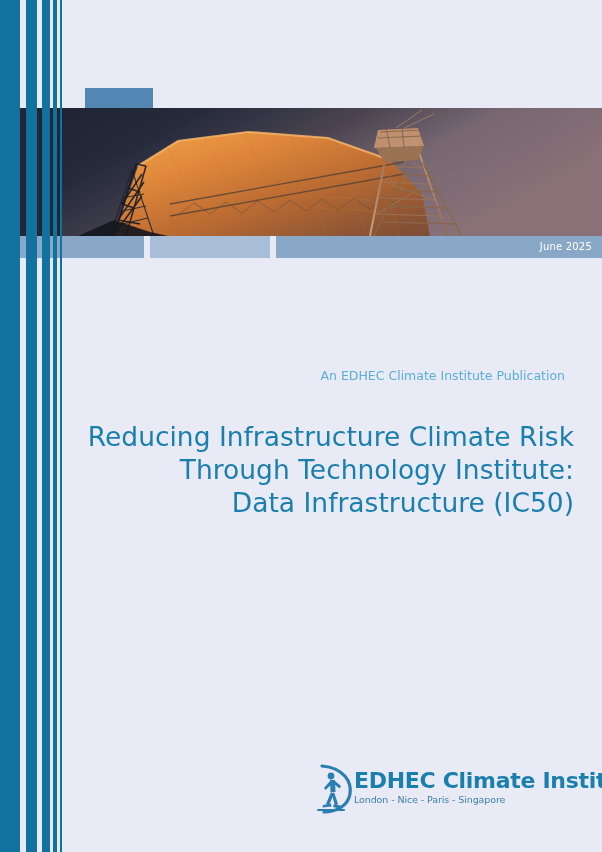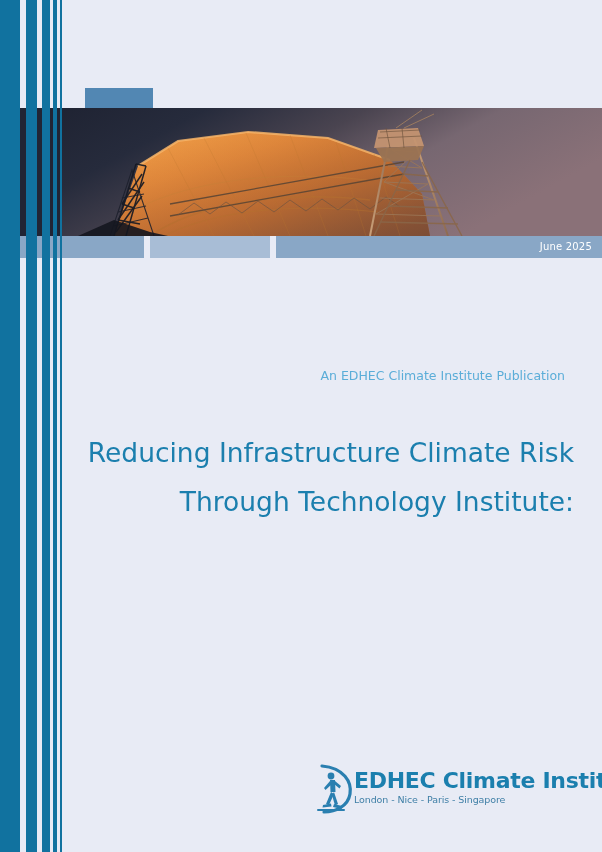--- a/index.html
+++ b/index.html
@@ -112,21 +112,21 @@
   .title {
     position: absolute;
     right: 28px; top: 420px;
     width: 560px;
     text-align: right;
     color: #1b7fae;
     font-size: 26.5px;
     line-height: 33px;
     font-family: "DejaVu Sans", sans-serif;
   }
-  .title-line { display: block; white-space: nowrap; margin-top: 16px; }
+  .title-line { display: block; white-space: nowrap; }
 
   
   .logo {
     position: absolute;
     left: 310px; top: 762px;
     width: 258px; height: 52px;
     z-index: 4;
   }
   .logo-mark {
     position: absolute;
@@ -297,20 +297,21 @@
     <div class="band-gap"></div>
     <div class="band-seg band-c"></div>
     <div class="band-date">June 2025</div>
   </div>
 
   <div class="kicker">An EDHEC Climate Institute Publication</div>
 
   <div class="title">
     <span class="title-line">Reducing Infrastructure Climate Risk</span>
     <span class="title-line">Through Technology Institute:</span>
+    <span class="title-line">Data Infrastructure (IC50)</span>
   </div>
 
   <div class="logo">
     <div class="logo-mark">
       <svg width="46" height="52" viewBox="0 0 46 52" xmlns="http://www.w3.org/2000/svg">
 
         <path d="M 12 4 C 34 6 42 20 40 32 C 38 44 26 50 14 50" fill="none" stroke="#2a7fb0" stroke-width="3.2" stroke-linecap="round"></path>
 
         <g fill="#2a7fb0">
           <circle cx="21" cy="14" r="3.4"></circle>

